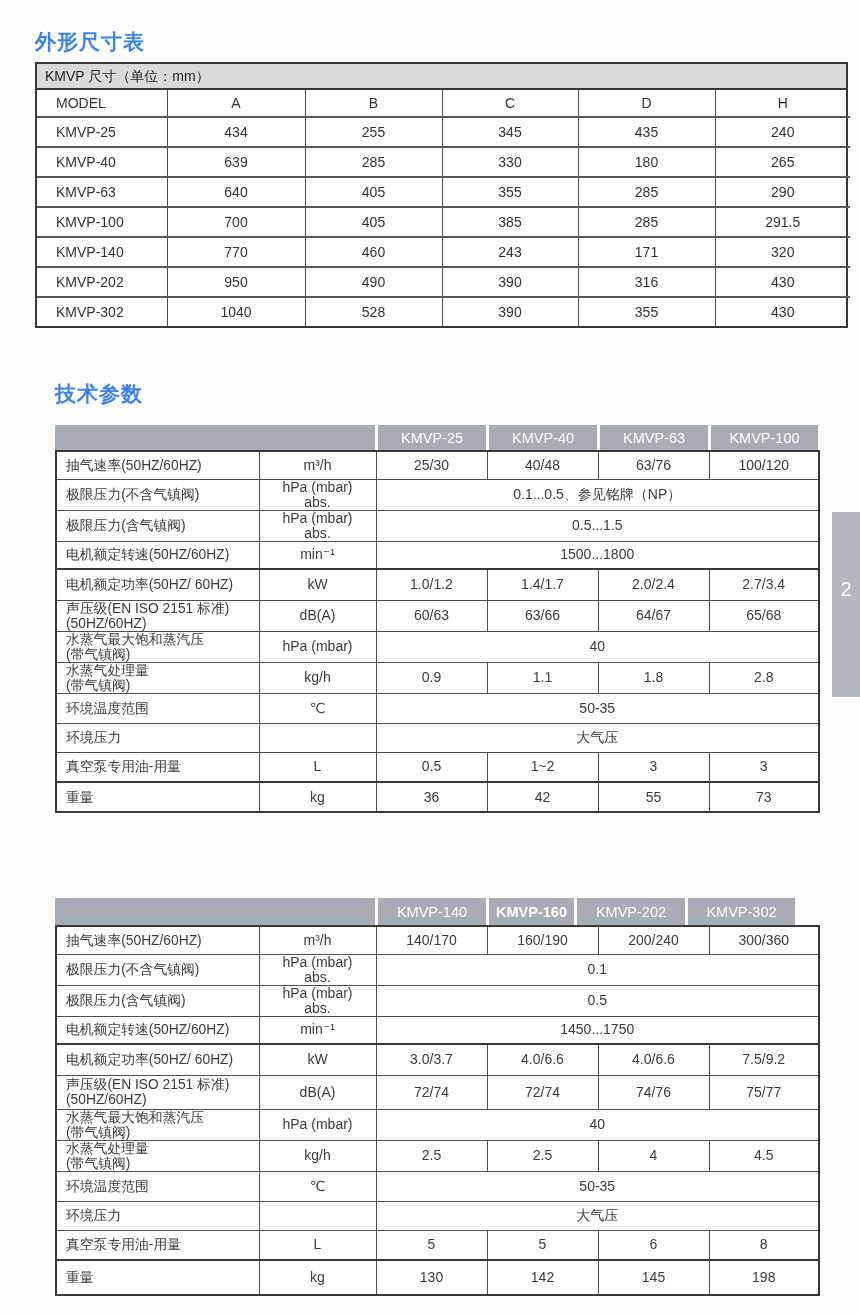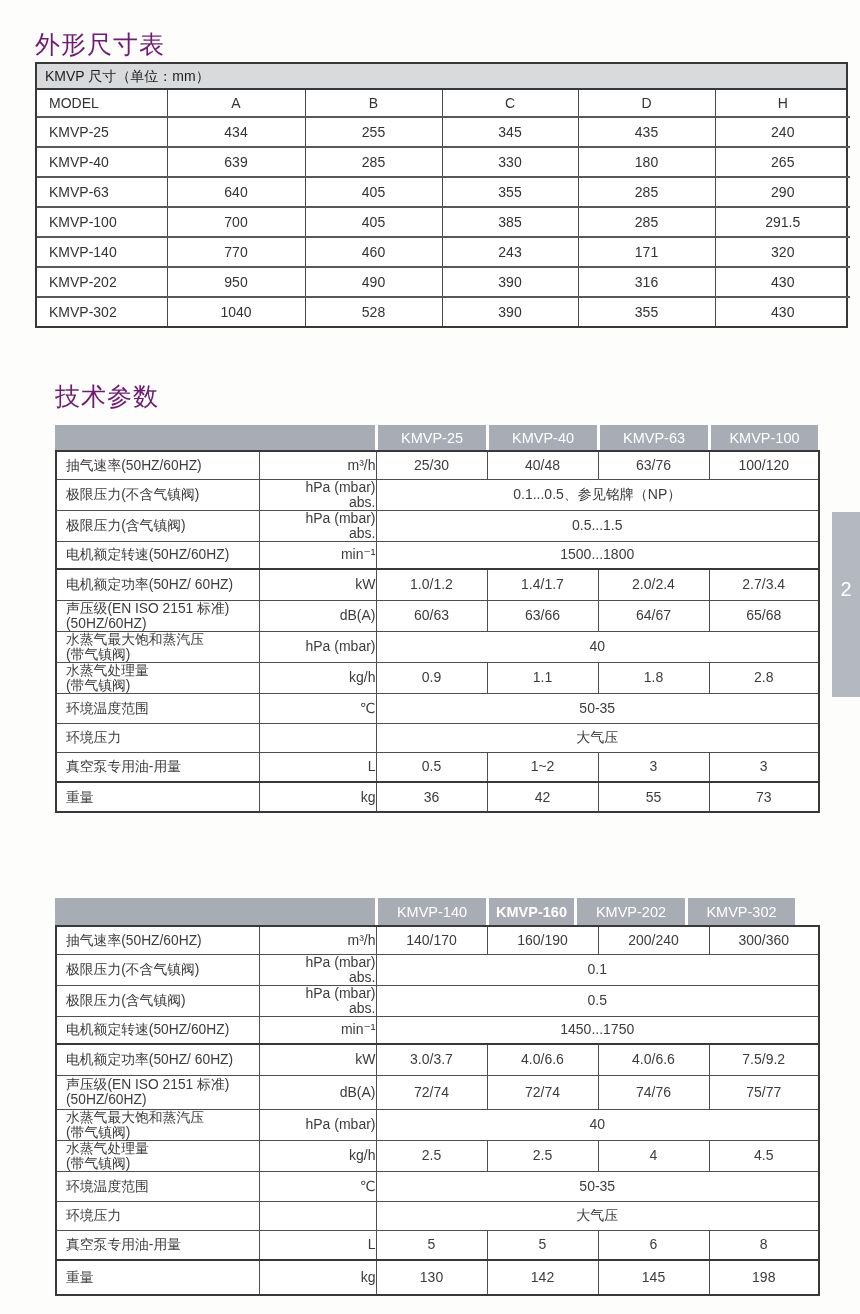--- a/index.html
+++ b/index.html
@@ -1,46 +1,46 @@
 <!DOCTYPE html>
 <html><head>
 <meta charset="utf-8">
 <style>
   html,body{margin:0;padding:0;background:#fff;}
   .page{position:relative;width:860px;height:1314px;background:#fdfdfc;overflow:hidden;
         font-family:"Liberation Sans","DejaVu Sans",sans-serif;color:#3c3c3c;}
-  .sec-title{position:absolute;font-size:25px;font-weight:400;color:#701a75;letter-spacing:1px;}
+  .sec-title{position:absolute;font-size:21px;font-weight:700;color:#3b82f6;letter-spacing:1px;}
   .t1{left:35px;top:28px;}
   .t2{left:55px;top:380px;}
 
   
   .dim-wrap{position:absolute;left:35px;top:62px;width:813px;border:2px solid #383838;box-sizing:border-box;background:#fff;}
   .dim-caption{height:24px;line-height:24px;background:#d9dadc;border-bottom:2px solid #383838;
                font-size:14px;font-weight:500;color:#1d1d1d;padding-left:8px;}
   table.dim{border-collapse:collapse;table-layout:fixed;width:100%;}
   table.dim th, table.dim td{border-left:1px solid #4a4a4a;border-top:2px solid #585858;
        font-size:14px;font-weight:400;color:#333;text-align:center;padding:0;}
   table.dim th{height:26px;}
   table.dim td{height:28px;}
-  table.dim th:first-child, table.dim td:first-child{border-left:none;text-align:left;padding-left:12px;}
+  table.dim th:first-child, table.dim td:first-child{border-left:none;text-align:left;padding-left:19px;}
   table.dim thead th{border-top:none;}
 
   
   .spec-block{position:absolute;width:763px;}
   .sb1{left:55px;top:425px;}
   .sb2{left:55px;top:898px;}
   .spec-head{display:flex;width:763px;box-sizing:border-box;}
   .spec-head .hb{background:#a8acb4;box-sizing:border-box;}
   .spec-head .hm{background:#a8acb4;border-left:3px solid #fff;box-sizing:border-box;
        color:#fff;font-size:14.5px;text-align:center;display:flex;align-items:center;justify-content:center;}
   table.spec{border-collapse:collapse;table-layout:fixed;width:763px;border:2px solid #383838;background:#fff;}
   table.spec td{border:1px solid #4f4f4f;font-size:14px;color:#3c3c3c;padding:0;line-height:15px;}
   table.spec tr.thick td{border-top:2px solid #383838;margin-top:41px;}
   table.spec td.lab{text-align:left;padding-left:9px;white-space:pre-line;font-size:13.8px;}
-  table.spec td.unit{text-align:right;white-space:pre-line;}
+  table.spec td.unit{text-align:center;white-space:pre-line;}
   table.spec td.val{text-align:center;}
 
   
   .side-tab{position:absolute;left:832px;top:512px;width:28px;height:185px;background:#b4b8c0;
       color:#fff;font-size:20px;text-align:center;box-sizing:border-box;padding-top:66px;}
 </style>
 </head>
 <body>
 
 <div class="page">

